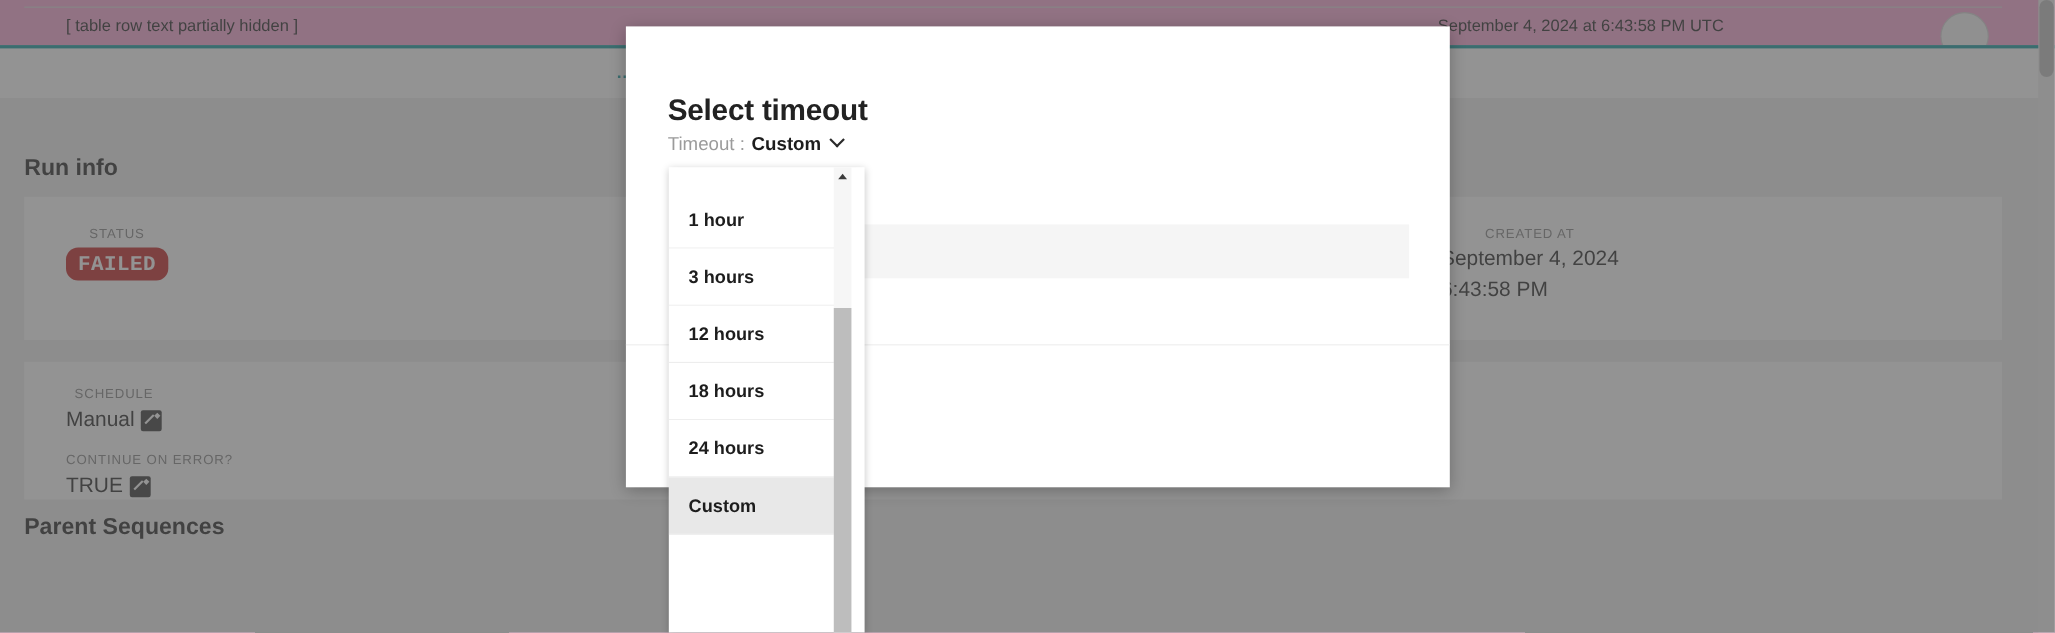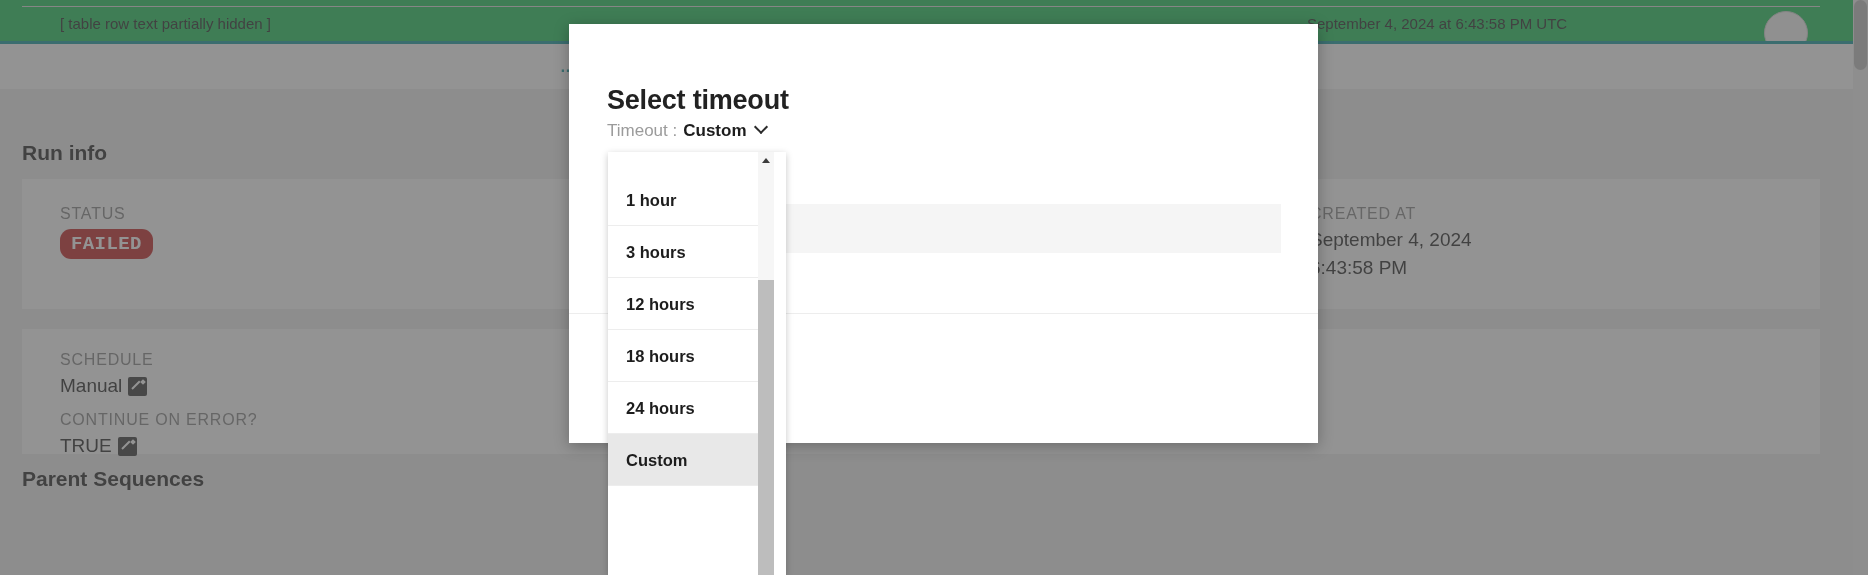--- a/index.html
+++ b/index.html
@@ -13,21 +13,21 @@
     overflow: hidden;
     font-family: "Liberation Sans", sans-serif;
     background: #ffffff;
     position: relative;
   }
 
   
   #page-root {
     position: absolute;
     inset: 0;
-    background: #22c55e;
+    background: #f9a8d4;
     overflow: hidden;
   }
 
   
   .tbl-wrap {
     position: absolute;
     left: 22px;
     top: 0;
     right: 48px;
     height: 72px;
@@ -110,25 +110,26 @@
     right: 48px;
     background: #ffffff;
   }
   #card-status { top: 90px; height: 130px; }
   #card-schedule { top: 240px; height: 125px; }
 
   .field {
     position: absolute;
   }
   .field-label {
-    font-size: 16px;
+    font-size: 12px;
     letter-spacing: .8px;
     color: #8a8a8a;
     text-transform: uppercase;
     white-space: nowrap;
+    text-align: center;
   }
   .field-value {
     margin-top: 6px;
     font-size: 19px;
     color: #2b2b2b;
     white-space: nowrap;
     display: flex;
     align-items: center;
     gap: 6px;
   }

